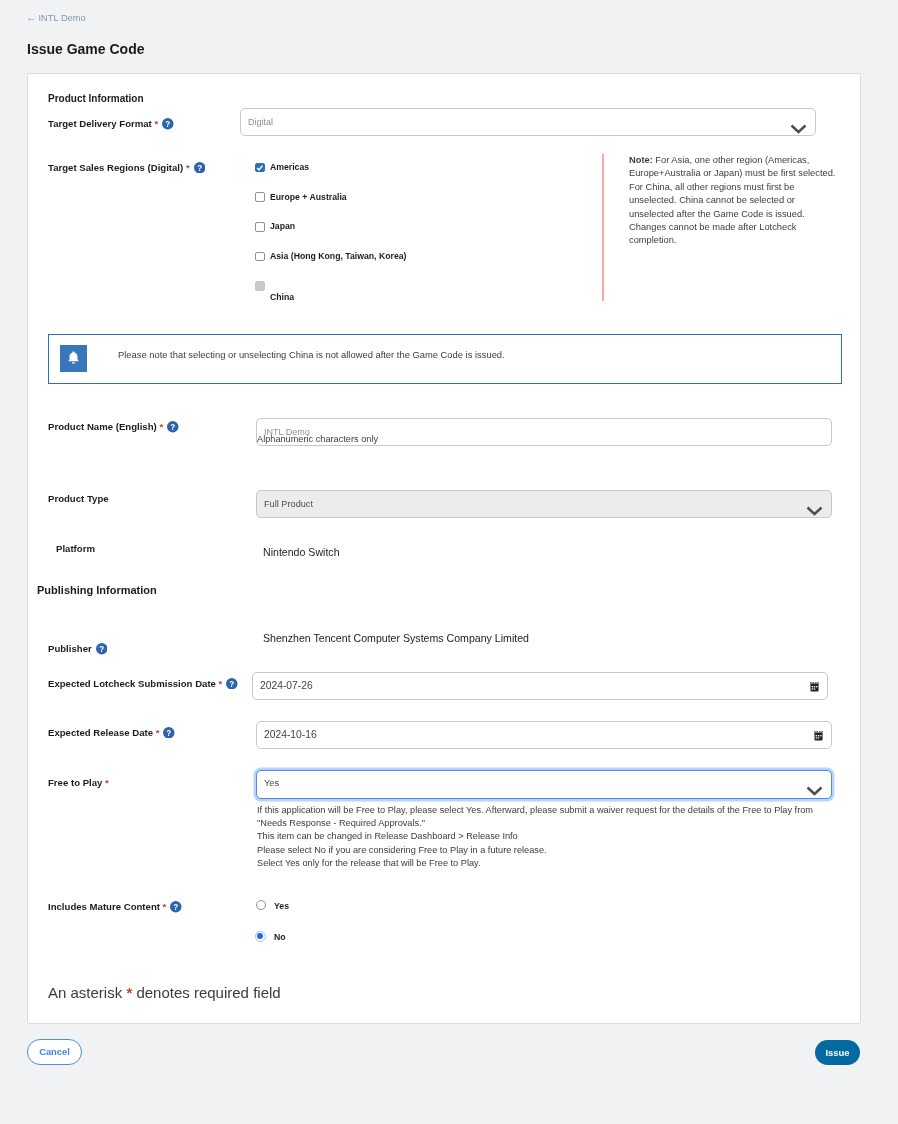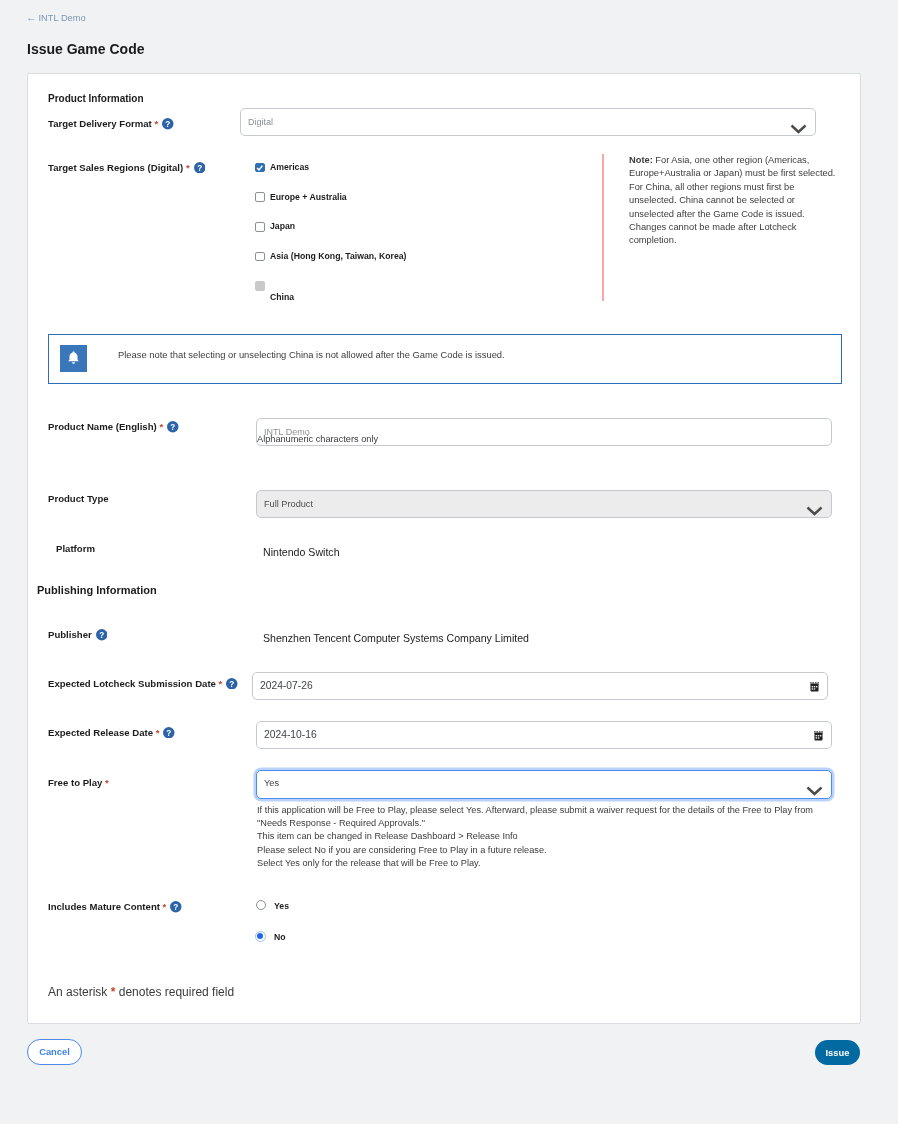--- a/index.html
+++ b/index.html
@@ -86,21 +86,21 @@
   <div class="abs label" style="left:20px; top:419px;">Product Type</div>
   <div class="sel" style="left:228px; top:416px; background:#ececed; color:#4c4c4c; font-size:9.2px;">Full Product<span class="chev"><svg width="17" height="10" viewBox="0 0 17 10">
           <path d="M1.5 1.5 L8.5 8 L15.5 1.5" fill="none" stroke="#4c4c4c" stroke-width="2.4"></path>
         </svg></span></div>
 
   <div class="abs label" style="left:20px; top:468.5px;margin-left:8px;">Platform</div>
   <div class="abs value" style="left:235px; top:472px;">Nintendo Switch</div>
 
   <div class="abs sechead" style="left:9px; top:509.5px; font-size:11px;">Publishing Information</div>
 
-  <div class="abs label" style="left:20px; top:555px;text-align:center;">Publisher<span class="help"><svg width="11.5" height="11.5" viewBox="0 0 12 12">
+  <div class="abs label" style="left:20px; top:569px;text-align:center;">Publisher<span class="help"><svg width="11.5" height="11.5" viewBox="0 0 12 12">
           <circle cx="6" cy="6" r="6" fill="#2d64a9"></circle>
           <text x="6" y="9" font-size="8.5" font-weight="bold" fill="#fff" text-anchor="middle" font-family="Liberation Sans">?</text>
         </svg></span></div>
   <div class="abs value" style="left:235px; top:557.5px;">Shenzhen Tencent Computer Systems Company Limited</div>
 
   <div class="abs label" style="left:20px; top:603.5px;">Expected Lotcheck Submission Date <span class="req">*</span><span class="help"><svg width="11.5" height="11.5" viewBox="0 0 12 12">
           <circle cx="6" cy="6" r="6" fill="#2d64a9"></circle>
           <text x="6" y="9" font-size="8.5" font-weight="bold" fill="#fff" text-anchor="middle" font-family="Liberation Sans">?</text>
         </svg></span></div>
   <div class="inp" style="left:224px; top:598px; color:#3f4347; font-size:10.3px;">2024-07-26<svg width="9" height="10" viewBox="0 0 10 11" style="position:absolute; right:8px; top:9px;">
@@ -135,16 +135,16 @@
 
   <div class="abs label" style="left:20px; top:827px;">Includes Mature Content <span class="req">*</span><span class="help"><svg width="11.5" height="11.5" viewBox="0 0 12 12">
           <circle cx="6" cy="6" r="6" fill="#2d64a9"></circle>
           <text x="6" y="9" font-size="8.5" font-weight="bold" fill="#fff" text-anchor="middle" font-family="Liberation Sans">?</text>
         </svg></span></div>
   <div class="radio" style="left:228px; top:826px;"></div>
   <div class="cblabel" style="left:246px; top:827px;">Yes</div>
   <div class="radio on" style="left:227px; top:856.5px;"></div>
   <div class="cblabel" style="left:246px; top:858px;">No</div>
 
-  <div class="abs helper" style="left:20px; top:912px; font-size:12px;">An asterisk <span class="req">*</span> denotes required field</div>
+  <div class="abs helper" style="left:20px; top:912px; font-size:15px;">An asterisk <span class="req">*</span> denotes required field</div>
 </div>
 <div class="btn-cancel">Cancel</div>
 <div class="btn-issue">Issue</div>
 
 </body></html>

